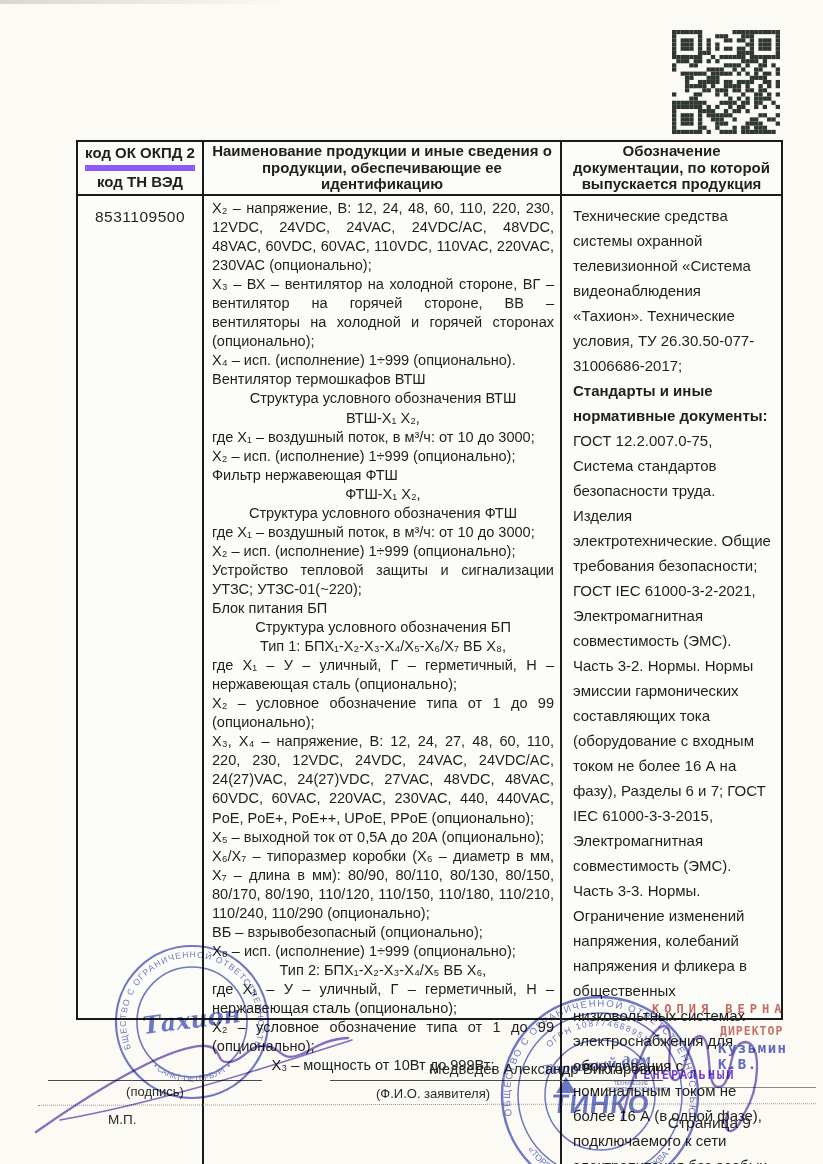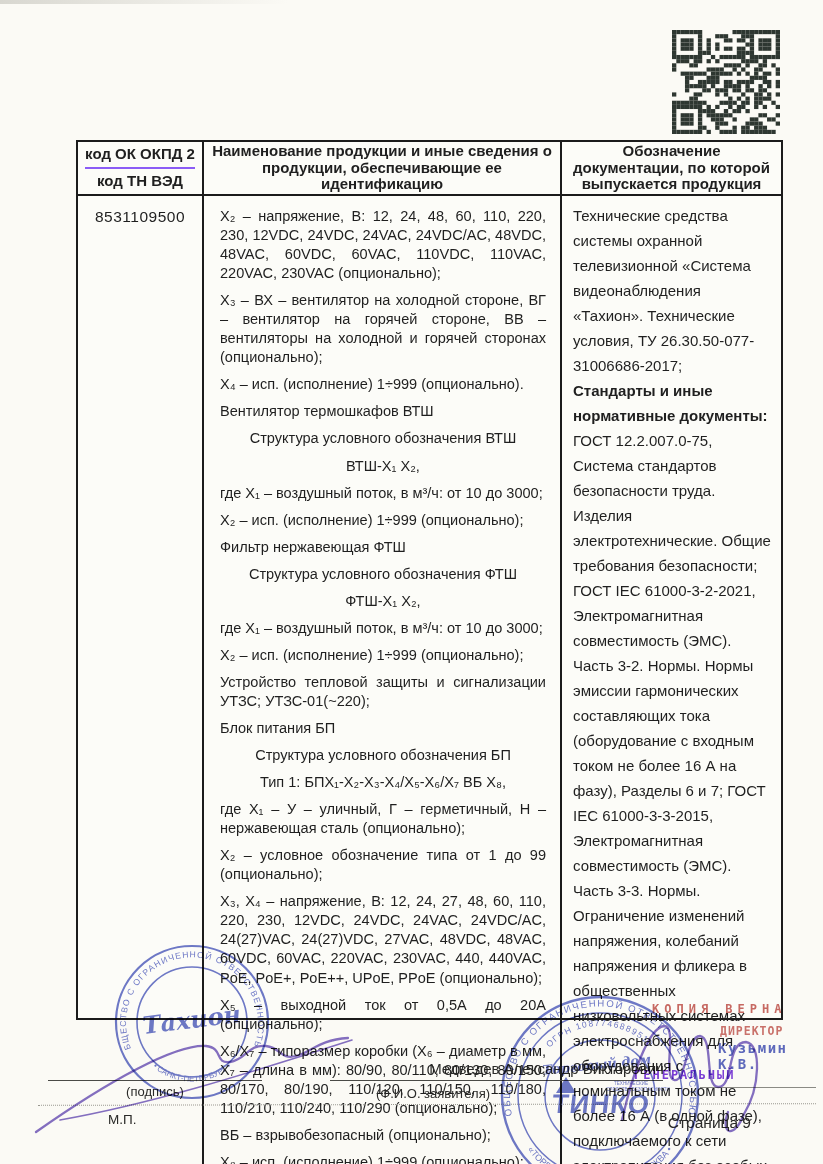--- a/index.html
+++ b/index.html
@@ -20,24 +20,24 @@
     display:grid;grid-template-columns:126px 358px 1fr;grid-template-rows:54px 1fr;
     background:rgba(255,255,255,0.35);
   }
   .cell{box-sizing:border-box;}
   .b-r{border-right:2px solid #1b1b1b;}
   .b-b{border-bottom:2px solid #1b1b1b;}
   .hdr{font-weight:bold;font-size:15px;line-height:16.5px;text-align:center;
        display:flex;align-items:center;justify-content:center;padding:10px 4px;}
   .hdr-col1{display:flex;flex-direction:column;padding:0;}
   .hdr-col1 > div{flex:1;display:flex;align-items:center;justify-content:center;}
-  .hdr-col1 > div:first-child{border-bottom:2px solid #8b5cf6;}
+  .hdr-col1 > div:first-child{border-bottom:6px solid #8b5cf6;}
   .body-col1{padding-top:12px;text-align:center;font-size:15.5px;letter-spacing:.5px;}
   .body-col2{padding:3px 6px 0 8px;font-size:14.55px;line-height:19.05px;}
-  .body-col2 p{margin:8px;text-align:justify;}
+  .body-col2 p{margin:0;text-align:justify;}
   .body-col3{padding:7px 8px 0 11px;font-size:15px;line-height:25px;}
   .body-col3 p{margin:0;text-align:left;}
   
   .sig-line{position:absolute;height:0;border-top:1.6px solid #4a4a46;}
   .sig-line-left{left:48px;top:1080px;width:214px;}
   .sig-line-mid{left:330px;top:1080px;width:333px;}
   .sig-line-right{left:700px;top:1087px;width:116px;border-top:1.2px solid #8a8a84;}
   .fold-line{position:absolute;left:38px;top:1104px;width:778px;height:0;
     border-top:1px dotted #98978f;transform:rotate(-0.12deg);}
   .lbl{position:absolute;font-size:13px;color:#2a2a28;}
@@ -410,22 +410,22 @@
 
   <p>Х₂ – напряжение, В: 12, 24, 48, 60, 110, 220, 230, 12VDC, 24VDC, 24VAC, 24VDC/AC, 48VDC, 48VAC, 60VDC, 60VAC, 110VDC, 110VAC, 220VAC, 230VAC (опционально);</p>
       <p>Х₃ – ВХ – вентилятор на холодной стороне, ВГ – вентилятор на горячей стороне, ВВ – вентиляторы на холодной и горячей сторонах (опционально);</p>
       <p style="text-align: left;">Х₄ – исп. (исполнение) 1÷999 (опционально).</p>
       <p style="text-align: left;">Вентилятор термошкафов ВТШ</p>
       <p style="text-align: center;">Структура условного обозначения ВТШ</p>
       <p style="text-align: center;">ВТШ-Х₁ Х₂,</p>
       <p style="text-align: left;">где Х₁ – воздушный поток, в м³/ч: от 10 до 3000;</p>
       <p style="text-align: left;">Х₂ – исп. (исполнение) 1÷999 (опционально);</p>
       <p style="text-align: left;">Фильтр нержавеющая ФТШ</p>
+      <p style="text-align: center;">ФТШ-Х₁ Х₂,</p>
       <p style="text-align: center;">Структура условного обозначения ФТШ</p>
-      <p style="text-align: center;">ФТШ-Х₁ Х₂,</p>
       <p style="text-align: left;">где Х₁ – воздушный поток, в м³/ч: от 10 до 3000;</p>
       <p style="text-align: left;">Х₂ – исп. (исполнение) 1÷999 (опционально);</p>
       <p>Устройство тепловой защиты и сигнализации УТЗС; УТЗС-01(~220);</p>
       <p style="text-align: left;">Блок питания БП</p>
       <p style="text-align: center;">Структура условного обозначения БП</p>
       <p style="text-align: center;">Тип 1: БПХ₁-Х₂-Х₃-Х₄/Х₅-Х₆/Х₇ ВБ Х₈,</p>
       <p>где Х₁ – У – уличный, Г – герметичный, Н – нержавеющая сталь (опционально);</p>
       <p>Х₂ – условное обозначение типа от 1 до 99 (опционально);</p>
       <p>Х₃, Х₄ – напряжение, В: 12, 24, 27, 48, 60, 110, 220, 230, 12VDC, 24VDC, 24VAC, 24VDC/AC, 24(27)VAC, 24(27)VDC, 27VAC, 48VDC, 48VAC, 60VDC, 60VAC, 220VAC, 230VAC, 440, 440VAC, PoE, PoE+, PoE++, UPoE, PPoE (опционально);</p>
       <p>Х₅ – выходной ток от 0,5А до 20А (опционально);</p>

